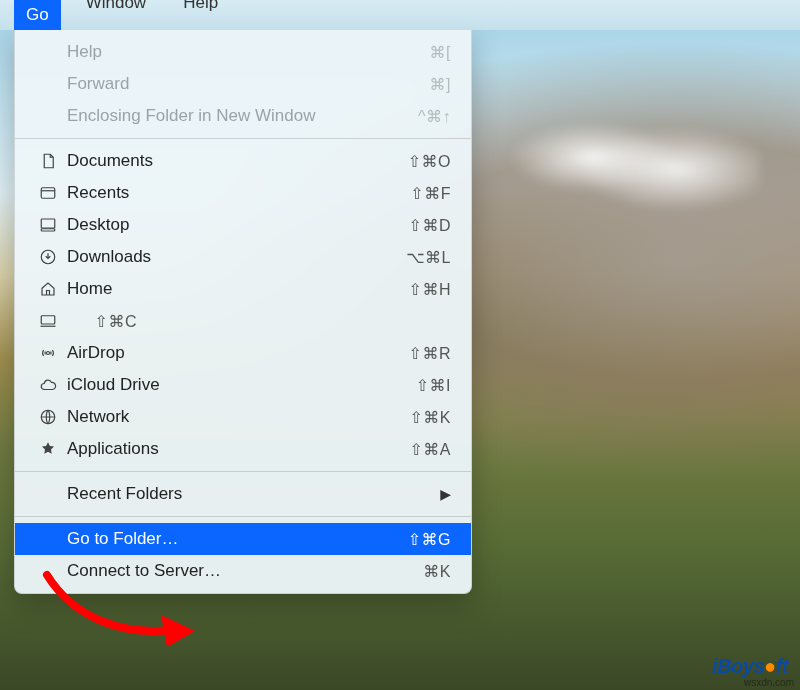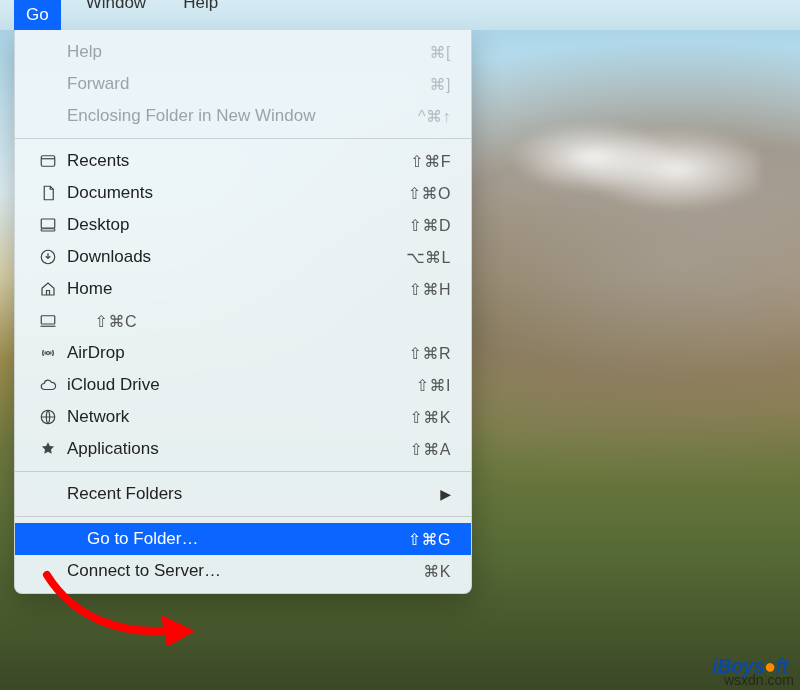--- a/index.html
+++ b/index.html
@@ -90,21 +90,20 @@
     color: #555;
     font-size: 16px;
     letter-spacing: 0.5px;
     text-align: right;
     min-width: 70px;
   }
   .menu-row.disabled .shortcut { color: #b4bcc0; }
   .menu-row.highlight {
     background: #0a66ff;
     color: #fff;
-    gap: 20px;
   }
   .menu-row.highlight .shortcut { color: #fff; }
   .menu-row .submenu-arrow {
     margin-left: auto;
     font-size: 14px;
     color: #333;
   }
   .separator {
     height: 1px;
     background: rgba(0,0,0,0.14);
@@ -136,21 +135,21 @@
     z-index: 5;
     letter-spacing: -0.5px;
     display:flex;
     align-items: center;
   }
   .watermark .dot { color: #ff8a00; }
   .subwm {
     position: absolute;
     right: 6px;
     bottom: 2px;
-    font-size: 14px;
+    font-size: 10px;
     color: rgba(0,0,0,0.45);
     z-index:5;
   }
 </style>
 </head>
 <body>
 
 <div class="desktop-bg"></div>
 <div class="clouds"></div>
 
@@ -176,36 +175,36 @@
     <span class="icon"></span>
     <span class="label">Enclosing Folder in New Window</span>
     <span class="shortcut">^⌘↑</span>
   </div>
 
   <div class="separator"></div>
 
   <div class="menu-row">
     <span class="icon">
       <svg class="ico" viewBox="0 0 24 24">
+          <path d="M7 3h8l4 4v14H7z"></path>
+          <path d="M15 3v4h4"></path>
+        </svg>
+    </span>
+    <span class="label">Documents</span>
+    <span class="shortcut">⇧⌘O</span>
+  </div>
+  <div class="menu-row">
+    <span class="icon">
+      <svg class="ico" viewBox="0 0 24 24">
           <rect x="3" y="5" width="18" height="14" rx="2"></rect>
           <path d="M3 9h18"></path>
         </svg>
     </span>
     <span class="label">Recents</span>
     <span class="shortcut">⇧⌘F</span>
-  </div>
-  <div class="menu-row">
-    <span class="icon">
-      <svg class="ico" viewBox="0 0 24 24">
-          <path d="M7 3h8l4 4v14H7z"></path>
-          <path d="M15 3v4h4"></path>
-        </svg>
-    </span>
-    <span class="label">Documents</span>
-    <span class="shortcut">⇧⌘O</span>
   </div>
   <div class="menu-row">
     <span class="icon">
       <svg class="ico" viewBox="0 0 24 24">
           <rect x="3" y="4" width="18" height="12" rx="1"></rect>
           <rect x="3" y="17" width="18" height="3" rx="1"></rect>
         </svg>
     </span>
     <span class="label">Desktop</span>
     <span class="shortcut">⇧⌘D</span>

